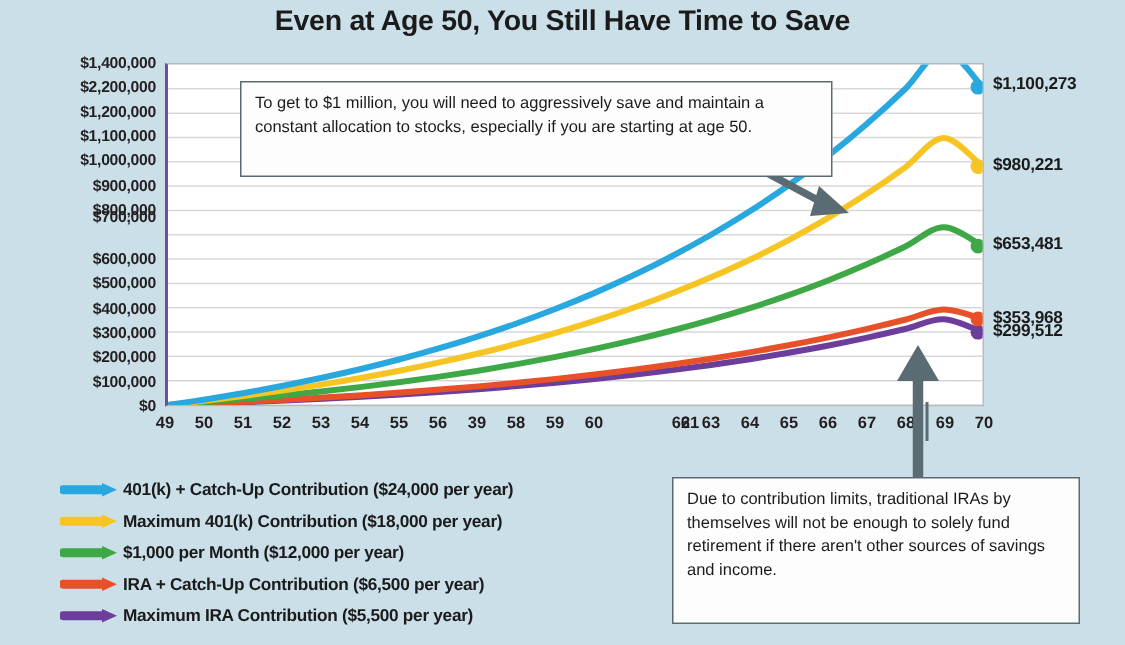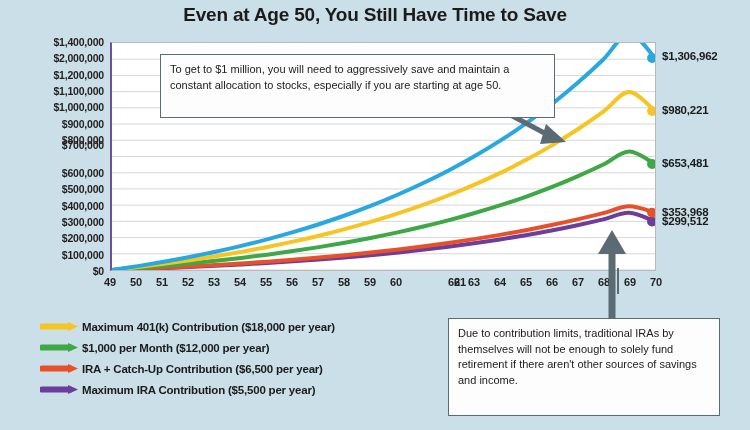--- a/index.html
+++ b/index.html
@@ -132,21 +132,21 @@
 </style>
 </head>
 <body>
 
 <div id="root">
 
   <div class="chart-title">Even at Age 50, You Still Have Time to Save</div>
 
   <div class="y-axis" id="y-axis">
       <div class="y-tick" style="top: 0px;">$1,400,000</div>
-      <div class="y-tick" style="top: 16.3571px;">$2,000,000</div>
+      <div class="y-tick" style="top: 16.3571px;">$2,200,000</div>
       <div class="y-tick" style="top: 32.7143px;">$1,200,000</div>
       <div class="y-tick" style="top: 49.0714px;">$1,100,000</div>
       <div class="y-tick" style="top: 65.4286px;">$1,000,000</div>
       <div class="y-tick" style="top: 81.7857px;">$900,000</div>
       <div class="y-tick" style="top: 98.1429px;">$800,000</div>
       <div class="y-tick" style="top: 103px; padding-left: 37px;">$700,000</div>
       <div class="y-tick" style="top: 130.857px;">$600,000</div>
       <div class="y-tick" style="top: 147.214px;">$500,000</div>
       <div class="y-tick" style="top: 163.571px;">$400,000</div>
       <div class="y-tick" style="top: 179.929px;">$300,000</div>
@@ -198,39 +198,39 @@
 
   <div class="x-axis" id="x-axis">
       <div class="x-tick" style="left: 0px;">49</div>
       <div class="x-tick" style="left: 26px;">50</div>
       <div class="x-tick" style="left: 52px;">51</div>
       <div class="x-tick" style="left: 78px;">52</div>
       <div class="x-tick" style="left: 104px;">53</div>
       <div class="x-tick" style="left: 130px;">54</div>
       <div class="x-tick" style="left: 156px;">55</div>
       <div class="x-tick" style="left: 182px;">56</div>
-      <div class="x-tick" style="left: 208px;">57</div>
+      <div class="x-tick" style="left: 208px;">39</div>
       <div class="x-tick" style="left: 234px;">58</div>
       <div class="x-tick" style="left: 260px;">59</div>
       <div class="x-tick" style="left: 286px;">60</div>
       <div class="x-tick" style="left: 312px; margin-left: 38px;">61</div>
       <div class="x-tick" style="left: 344px;">62</div>
       <div class="x-tick" style="left: 364px;">63</div>
       <div class="x-tick" style="left: 390px;">64</div>
       <div class="x-tick" style="left: 416px;">65</div>
       <div class="x-tick" style="left: 442px;">66</div>
       <div class="x-tick" style="left: 468px;">67</div>
       <div class="x-tick" style="left: 494px;">68</div>
       <div class="x-tick" style="left: 520px;">69</div>
       <div class="x-tick" style="left: 546px;">70</div>
       <div class="x-sep" style="left: 507px;"></div>
     </div>
 
   <div id="end-labels">
-      <div class="end-label" style="left: 662px; top: 50.2184px;">$1,306,962</div>
+      <div class="end-label" style="left: 662px; top: 50.2184px;">$1,100,273</div>
       <div class="end-label" style="left: 662px; top: 103.664px;">$980,221</div>
       <div class="end-label" style="left: 662px; top: 157.109px;">$653,481</div>
       <div class="end-label" style="left: 662px; top: 206.101px;">$353,968</div>
       <div class="end-label" style="left: 662px; top: 215.008px;">$299,512</div>
     </div>
 
   <svg class="arrow-svg" style="left:490px;top:100px;width:90px;height:60px;" viewBox="0 0 90 60">
     <line x1="2" y1="5" x2="60" y2="36" stroke="#5a6b73" stroke-width="5"></line>
     <polygon points="56,24 76,42 50,44" fill="#5a6b73"></polygon>
   </svg>
@@ -238,20 +238,27 @@
 
   <svg class="arrow-svg" style="left:596px;top:228px;width:32px;height:95px;" viewBox="0 0 32 95">
     <line x1="16" y1="95" x2="16" y2="22" stroke="#5a6b73" stroke-width="7"></line>
     <polygon points="16,2 30,26 2,26" fill="#5a6b73"></polygon>
   </svg>
   <div class="callout" id="callout-bottom">Due to contribution limits, traditional IRAs by themselves will not be enough to solely fund retirement if there aren't other sources of savings and income.</div>
 
   <div class="legend" id="legend">
       <div class="legend-row">
         <svg class="legend-swatch" viewBox="0 0 40 21">
+          <line x1="2" y1="10.5" x2="30" y2="10.5" stroke="#29A8DF" stroke-width="6" stroke-linecap="round"></line>
+          <polygon points="28,6 38,10.5 28,15" fill="#29A8DF"></polygon>
+        </svg>
+        <span class="legend-label">401(k) + Catch-Up Contribution ($24,000 per year)</span>
+      </div>
+      <div class="legend-row">
+        <svg class="legend-swatch" viewBox="0 0 40 21">
           <line x1="2" y1="10.5" x2="30" y2="10.5" stroke="#F6C523" stroke-width="6" stroke-linecap="round"></line>
           <polygon points="28,6 38,10.5 28,15" fill="#F6C523"></polygon>
         </svg>
         <span class="legend-label">Maximum 401(k) Contribution ($18,000 per year)</span>
       </div>
       <div class="legend-row">
         <svg class="legend-swatch" viewBox="0 0 40 21">
           <line x1="2" y1="10.5" x2="30" y2="10.5" stroke="#3DA845" stroke-width="6" stroke-linecap="round"></line>
           <polygon points="28,6 38,10.5 28,15" fill="#3DA845"></polygon>
         </svg>

